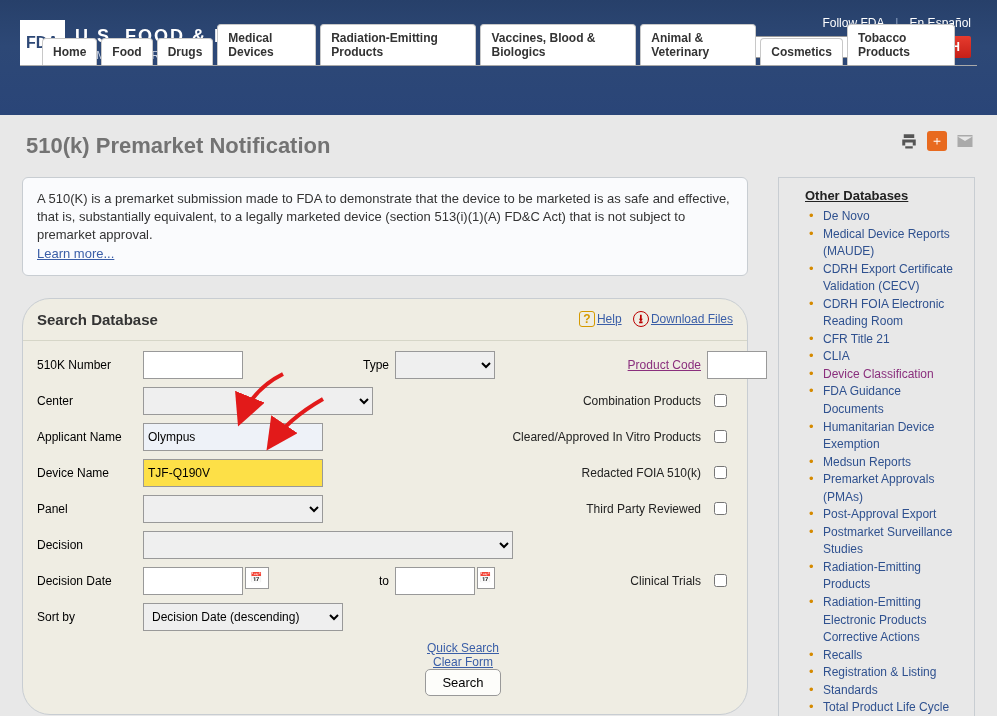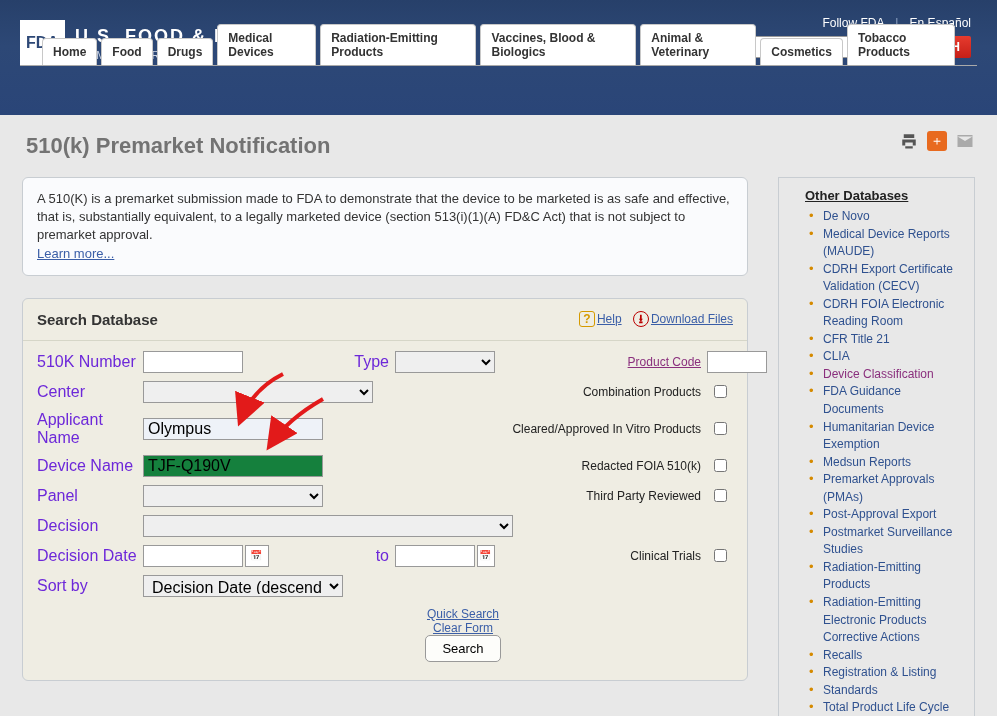--- a/index.html
+++ b/index.html
@@ -104,23 +104,23 @@
   font-size:15px; font-weight:bold; color:#333; margin:0;
   border-bottom:1px solid #d6d6c8;
   padding:12px 14px;
   display:flex; justify-content:space-between; align-items:center;
 }
 .help-dl { font-size:12px; font-weight:normal; }
 .help-dl a { color:#3a5ea7; text-decoration:underline; cursor:pointer; }
 .help-dl .qm { display:inline-block; width:16px; height:16px; border:1px solid #d59a00; border-radius:3px; color:#d59a00; text-align:center; line-height:14px; font-weight:bold; margin-right:2px;}
 .help-dl .dl { display:inline-block; width:16px; height:16px; border:1px solid #b00; border-radius:50%; color:#b00; text-align:center; line-height:14px; font-weight:bold; margin:0 2px 0 8px;}
 .formgrid { padding:10px 14px 4px 14px; display:grid; grid-template-columns: 100px 180px 60px 100px 200px 26px; row-gap:8px; column-gap:6px; align-items:center; }
-.formgrid label { color:#6d28d9; font-size:16px; }
+.formgrid label { color:#000000; font-size:12px; }
 .formgrid input[type=text], .formgrid select {
-  border:1px solid #999; padding:2px 4px; height:22px; font-size:16px; width:100%;
+  border:1px solid #999; padding:2px 4px; height:28px; font-size:12px; width:100%;
 }
 .rlabel { text-align:right; font-size:12px; color:#222; }
 .cbcell { text-align:center; }
 .span3 { grid-column: span 3; }
 .span5 { grid-column: span 5; }
 .calbtn { width:24px; height:22px; border:1px solid #999; background:white; font-size:10px; cursor:pointer; color:#b00; display:flex; align-items:center; justify-content:center; }
 .bottomrow {
   display:flex; justify-content:space-between; padding:6px 24px 6px 180px; align-items:center;flex-direction:column;
 }
 .bottomrow a { color:#3a5ea7; text-decoration:underline; font-size:12px; cursor:pointer; }
@@ -129,21 +129,21 @@
 }
 .arrow { position:absolute; pointer-events:none; }
 .sidebar-box { border:1px solid #c8cdd2; border-radius:0; padding:10px 10px 14px 26px; }
 .sidebar-box h3 { margin:0 0 4px 0; font-size:13px; text-decoration:underline; color:#222; }
 .sidebar-box ul { margin:0; padding:0 0 0 14px; list-style:none; }
 .sidebar-box li { position:relative; padding-left:4px; line-height:1.35; }
 .sidebar-box li::before { content:"•"; color:#d58a00; position:absolute; left:-10px; top:0; }
 .sidebar-box a { color:#2f518f; text-decoration:none; font-size:12px; }
 .sidebar-box a.visited { color:#8a2f7d; }
 .prodlink { color:#8a2f7d; text-decoration:underline; font-size:12px; }
-.formwrap { position:relative; }
+.formwrap { position:relative;border-radius:28px; }
 </style>
 </head>
 <body>
 
 <div class="header">
   <div class="logo">
     <div class="logo-box">FDA</div>
     <div class="logo-txt">
       <div class="l1">U.S. FOOD &amp; DRUG</div>
       <div class="l2">ADMINISTRATION</div>
@@ -217,21 +217,21 @@
           <select class="span3" style="width:230px;"></select>
           <span class="rlabel">Combination Products</span>
           <span class="cbcell"><input type="checkbox" style=""></span>
 
           <label>Applicant Name</label>
           <input type="text" class="span3" style="background: rgb(238, 242, 248); width: 180px;" value="Olympus">
           <span class="rlabel">Cleared/Approved In Vitro Products</span>
           <span class="cbcell"><input type="checkbox" style=""></span>
 
           <label>Device Name</label>
-          <input type="text" class="span3" style="background: #15803d; width: 180px;" value="TJF-Q190V">
+          <input type="text" class="span3" style="background: #fde047; width: 180px;" value="TJF-Q190V">
           <span class="rlabel">Redacted FOIA 510(k)</span>
           <span class="cbcell"><input type="checkbox" style=""></span>
 
           <label>Panel</label>
           <select class="span3" style="width:180px;"></select>
           <span class="rlabel">Third Party Reviewed</span>
           <span class="cbcell"><input type="checkbox" style=""></span>
 
           <label>Decision</label>
           <select class="span5" style="width:370px;"></select>

